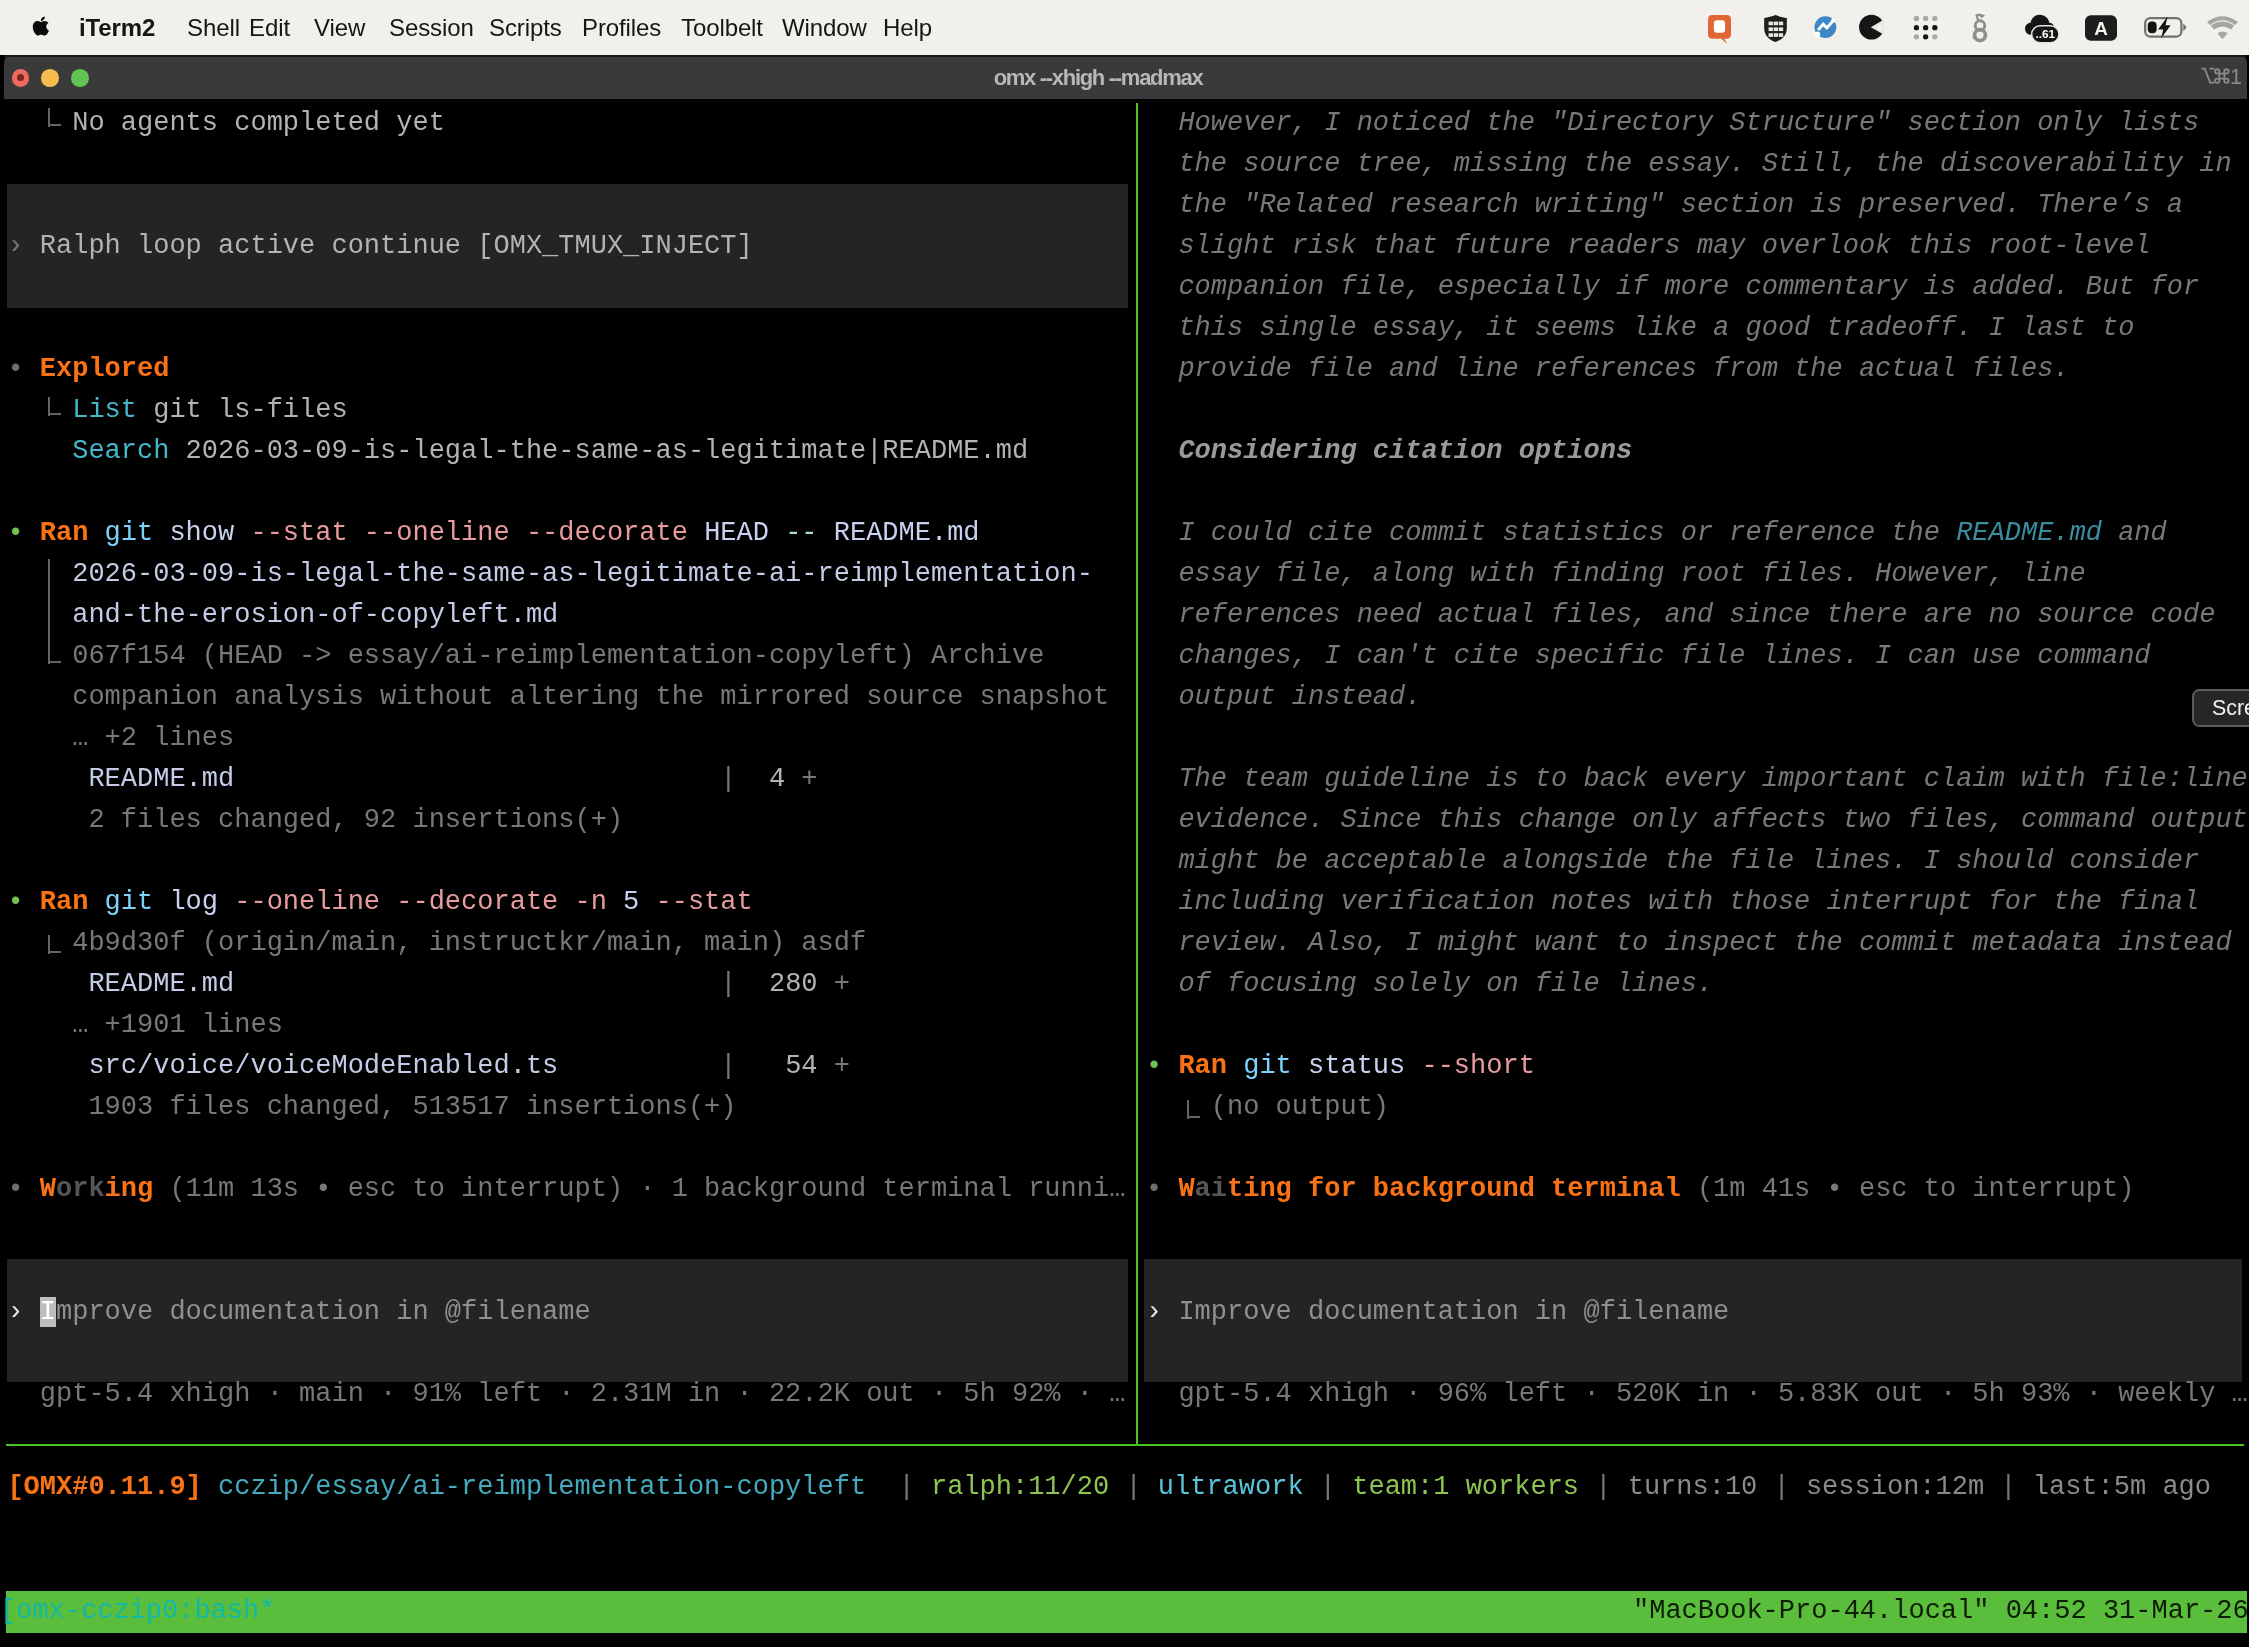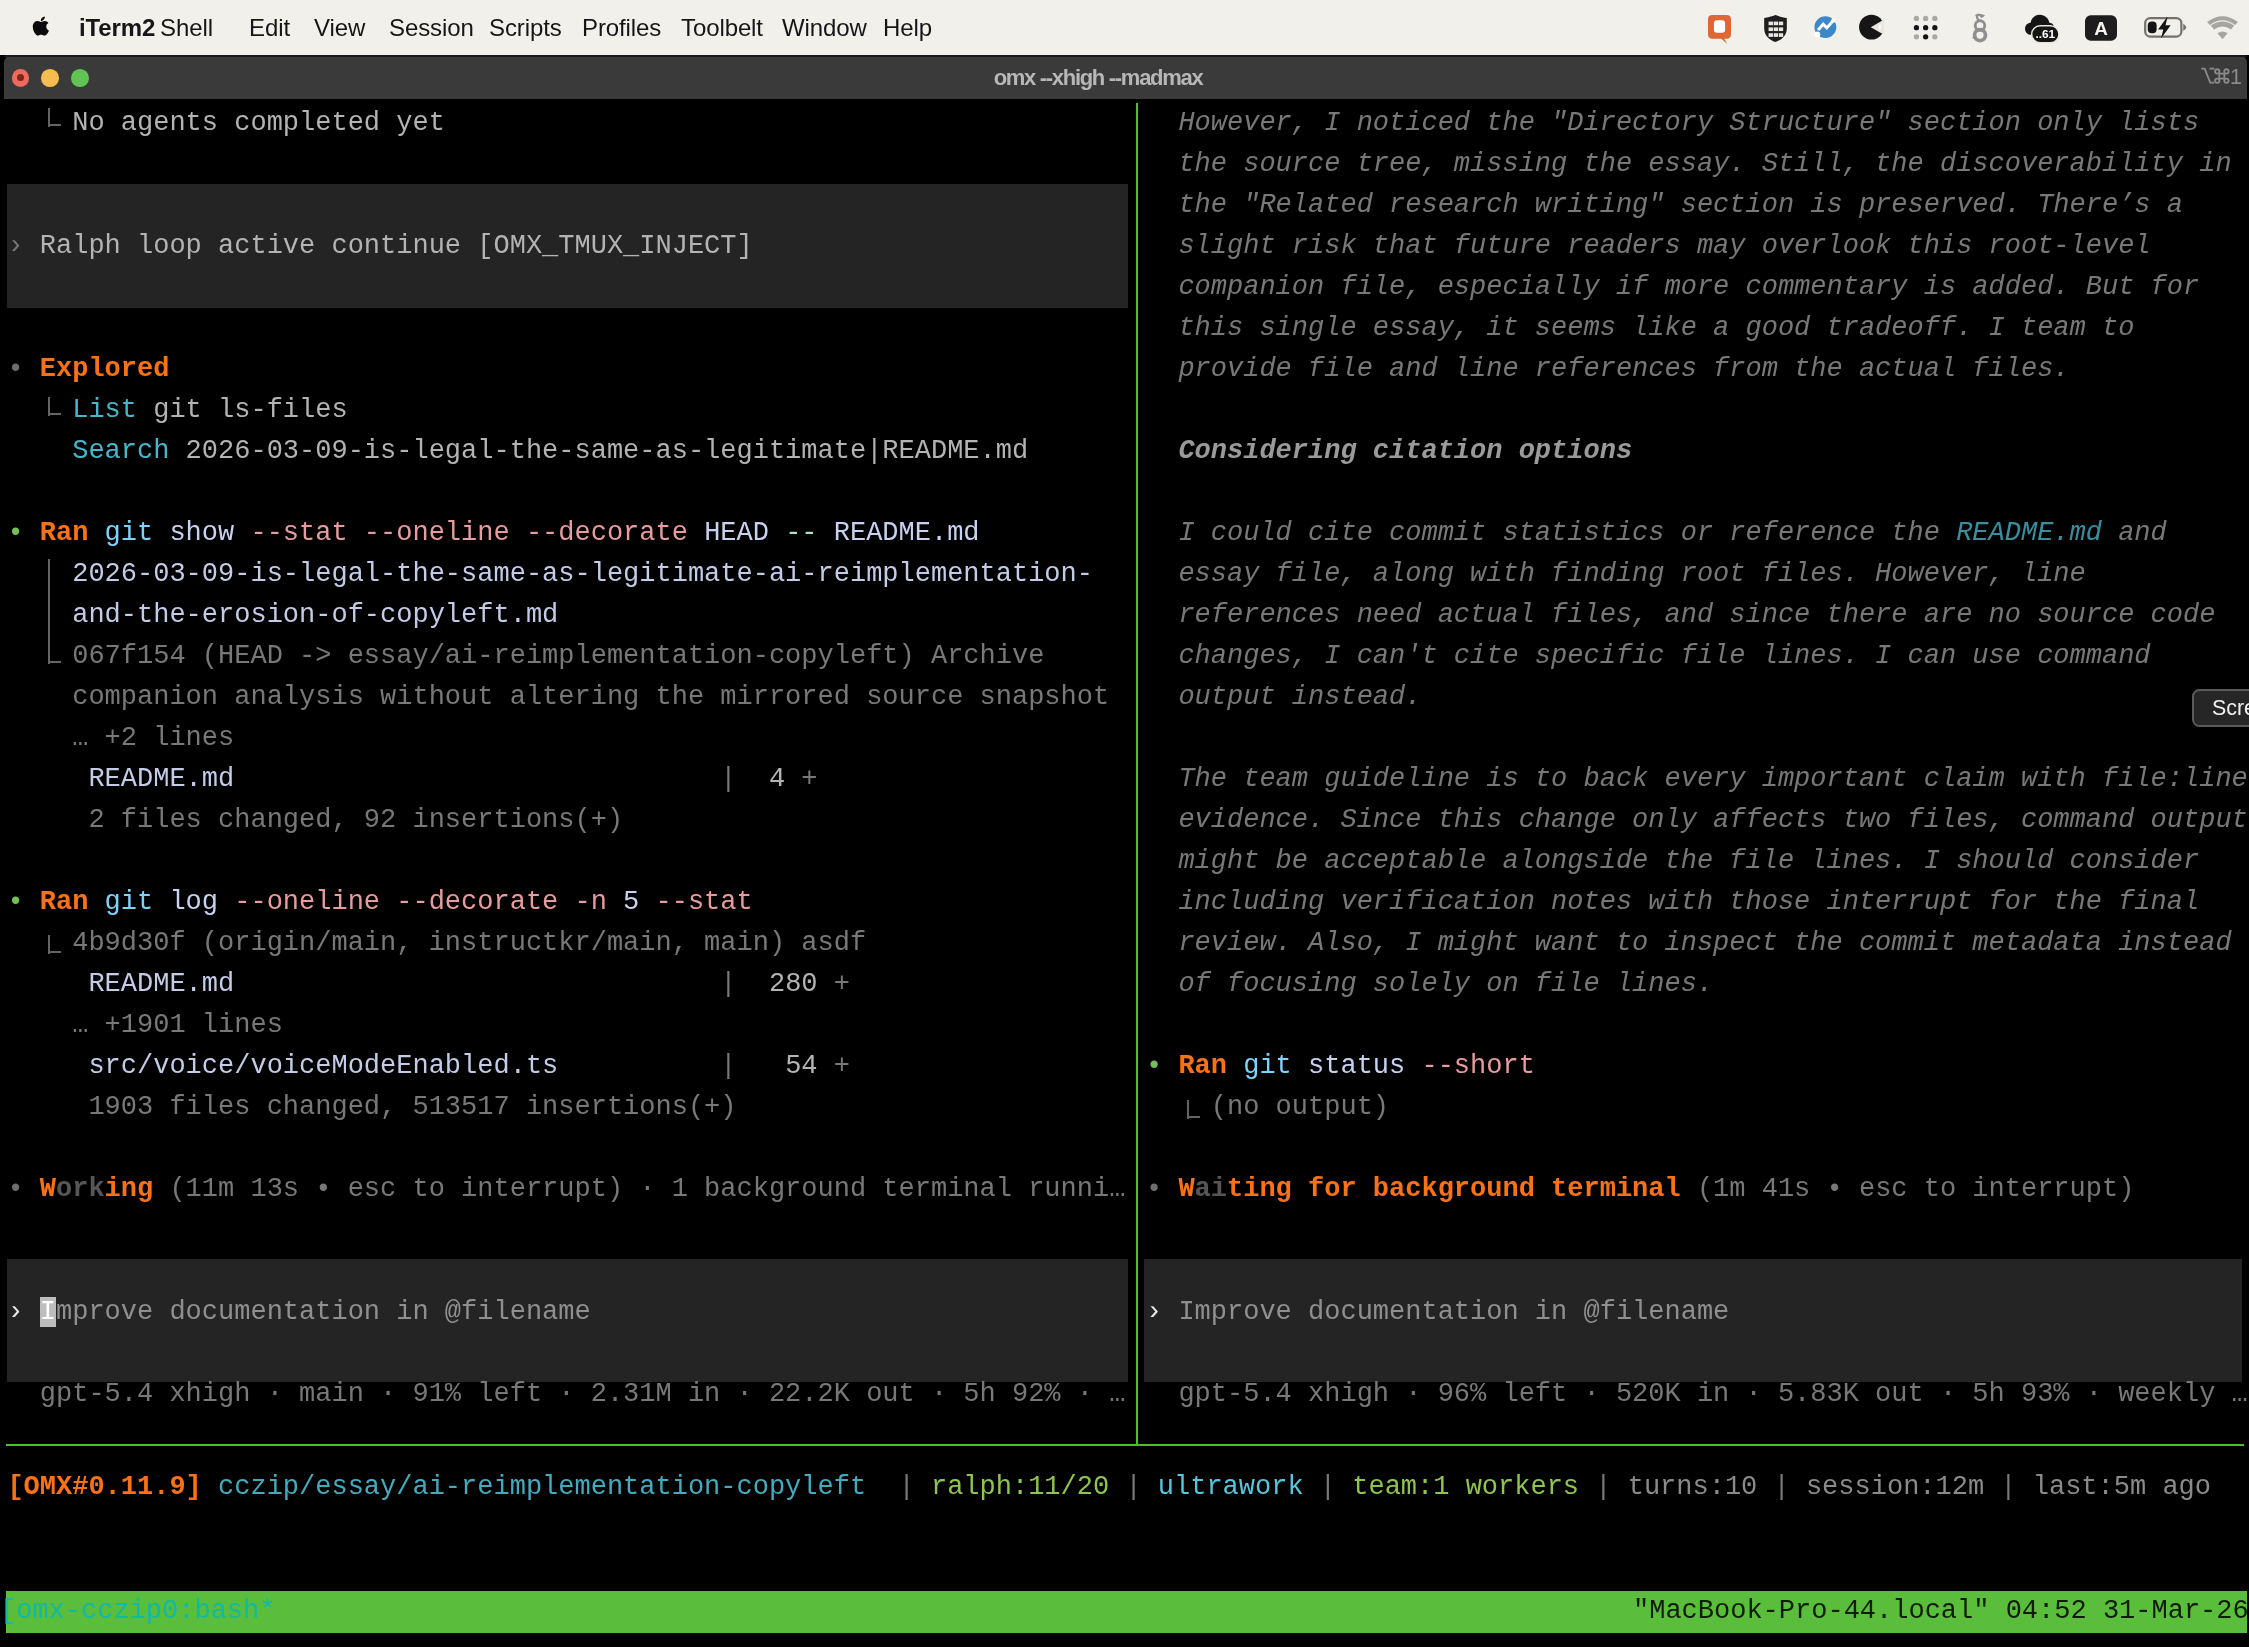--- a/index.html
+++ b/index.html
@@ -42,21 +42,21 @@
   .box{position:absolute;background:#242424}
   .gline{position:absolute;background:#4ac21f}
   #statusbar{position:absolute;left:5.9px;top:1591px;width:2241px;height:42px;background:#5abe3c}
   .it{font-style:italic}
 </style>
 </head>
 <body>
 
 <div id="menubar">
   <span class="mi mb" style="left:79px">iTerm2</span>
-  <span class="mi" style="left:160px">Shell</span>
+  <span class="mi" style="left:187px">Shell</span>
   <span class="mi" style="left:249px">Edit</span>
   <span class="mi" style="left:314px">View</span>
   <span class="mi" style="left:389px">Session</span>
   <span class="mi" style="left:489px">Scripts</span>
   <span class="mi" style="left:582px">Profiles</span>
   <span class="mi" style="left:681px">Toolbelt</span>
   <span class="mi" style="left:782px">Window</span>
   <span class="mi" style="left:883px">Help</span>
 </div>
 <svg class="abs" style="left:32px;top:14.8px" width="17.7" height="22" viewBox="0 0 384 512">
@@ -208,21 +208,21 @@
 
 
 <span class="wht">›</span> <span class="cur">I</span><span class="inp">mprove documentation in @filename</span>
 
   <span class="dim">gpt-5.4 xhigh · main · 91% left · 2.31M in · 22.2K out · 5h 92% · …</span></pre>
 <pre id="rightpane" style="left:1146px;top:103px">  <span class="dim it">However, I noticed the "Directory Structure" section only lists</span>
   <span class="dim it">the source tree, missing the essay. Still, the discoverability in</span>
   <span class="dim it">the "Related research writing" section is preserved. There’s a</span>
   <span class="dim it">slight risk that future readers may overlook this root-level</span>
   <span class="dim it">companion file, especially if more commentary is added. But for</span>
-  <span class="dim it">this single essay, it seems like a good tradeoff. I team to</span>
+  <span class="dim it">this single essay, it seems like a good tradeoff. I last to</span>
   <span class="dim it">provide file and line references from the actual files.</span>
 
   <span class="wbit">Considering citation options</span>
 
   <span class="dim it">I could cite commit statistics or reference the</span> <span class="tealr it">README.md</span> <span class="dim it">and</span>
   <span class="dim it">essay file, along with finding root files. However, line</span>
   <span class="dim it">references need actual files, and since there are no source code</span>
   <span class="dim it">changes, I can't cite specific file lines. I can use command</span>
   <span class="dim it">output instead.</span>
 

